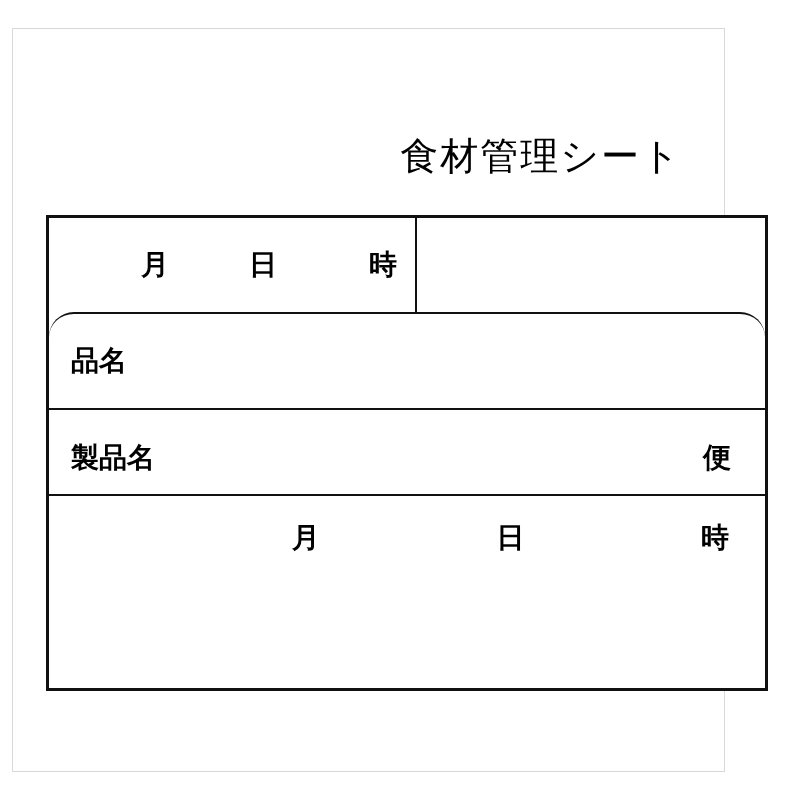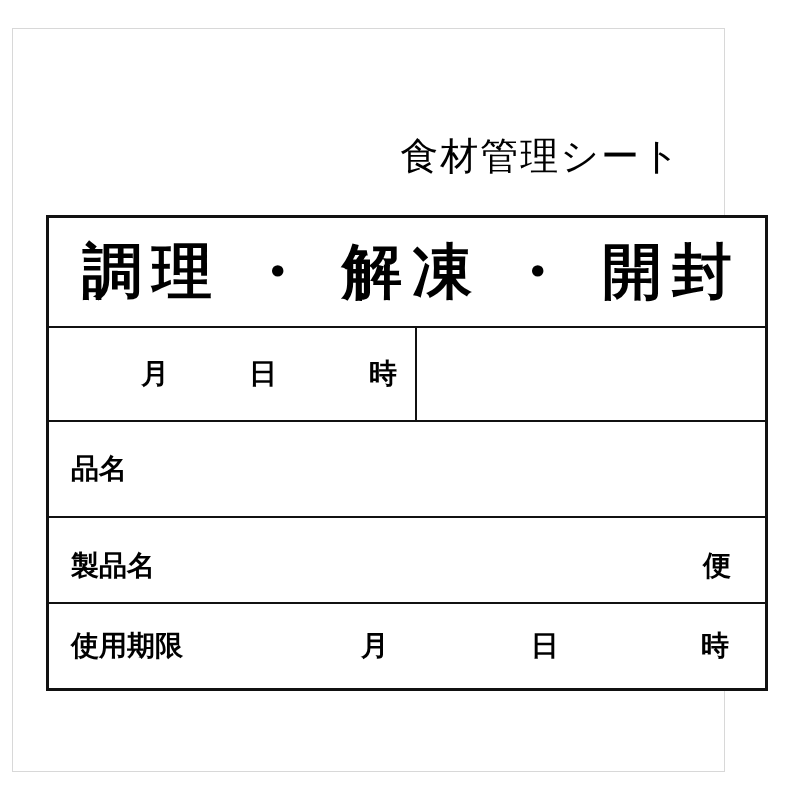--- a/index.html
+++ b/index.html
@@ -105,20 +105,21 @@
     font-size: 28px;
     font-weight: 700;
   }
   
   .row-item {
     height: 96px;
     display: flex;
     align-items: center;
     padding-left: 22px;
     box-sizing: border-box;
+    border-radius: 25px;
   }
   .row-item .lbl {
     font-size: 28px;
     font-weight: 700;
   }
   
   .row-product {
     height: 86px;
     display: flex;
     align-items: center;
@@ -159,23 +160,20 @@
 <body>
 
 <div class="page">
 
   <div class="card">
 
     <div class="sheet-title">食材管理シート</div>
 
     <div class="form">
 
-      <div class="row row-heading">
-        <div class="heading-text">調理 ・ 解凍 ・ 開封</div>
-      </div>
 
       <div class="row row-date">
         <div class="date-cell">
           <span class="sp-a"></span>
           <span class="u">月</span>
           <span class="sp-b"></span>
           <span class="u">日</span>
           <span class="sp-c"></span>
           <span class="u">時</span>
         </div>
@@ -185,21 +183,20 @@
         <span class="lbl">品名</span>
       </div>
 
       <div class="row row-product">
         <span class="lbl">製品名</span>
         <span class="spacer"></span>
         <span class="bin">便</span>
       </div>
 
       <div class="row row-expiry">
-        <span class="lbl">使用期限</span>
         <span class="gap1"></span>
         <span class="u">月</span>
         <span class="gap2"></span>
         <span class="u">日</span>
         <span class="gap3"></span>
         <span class="u">時</span>
       </div>
 
     </div>
   </div>

